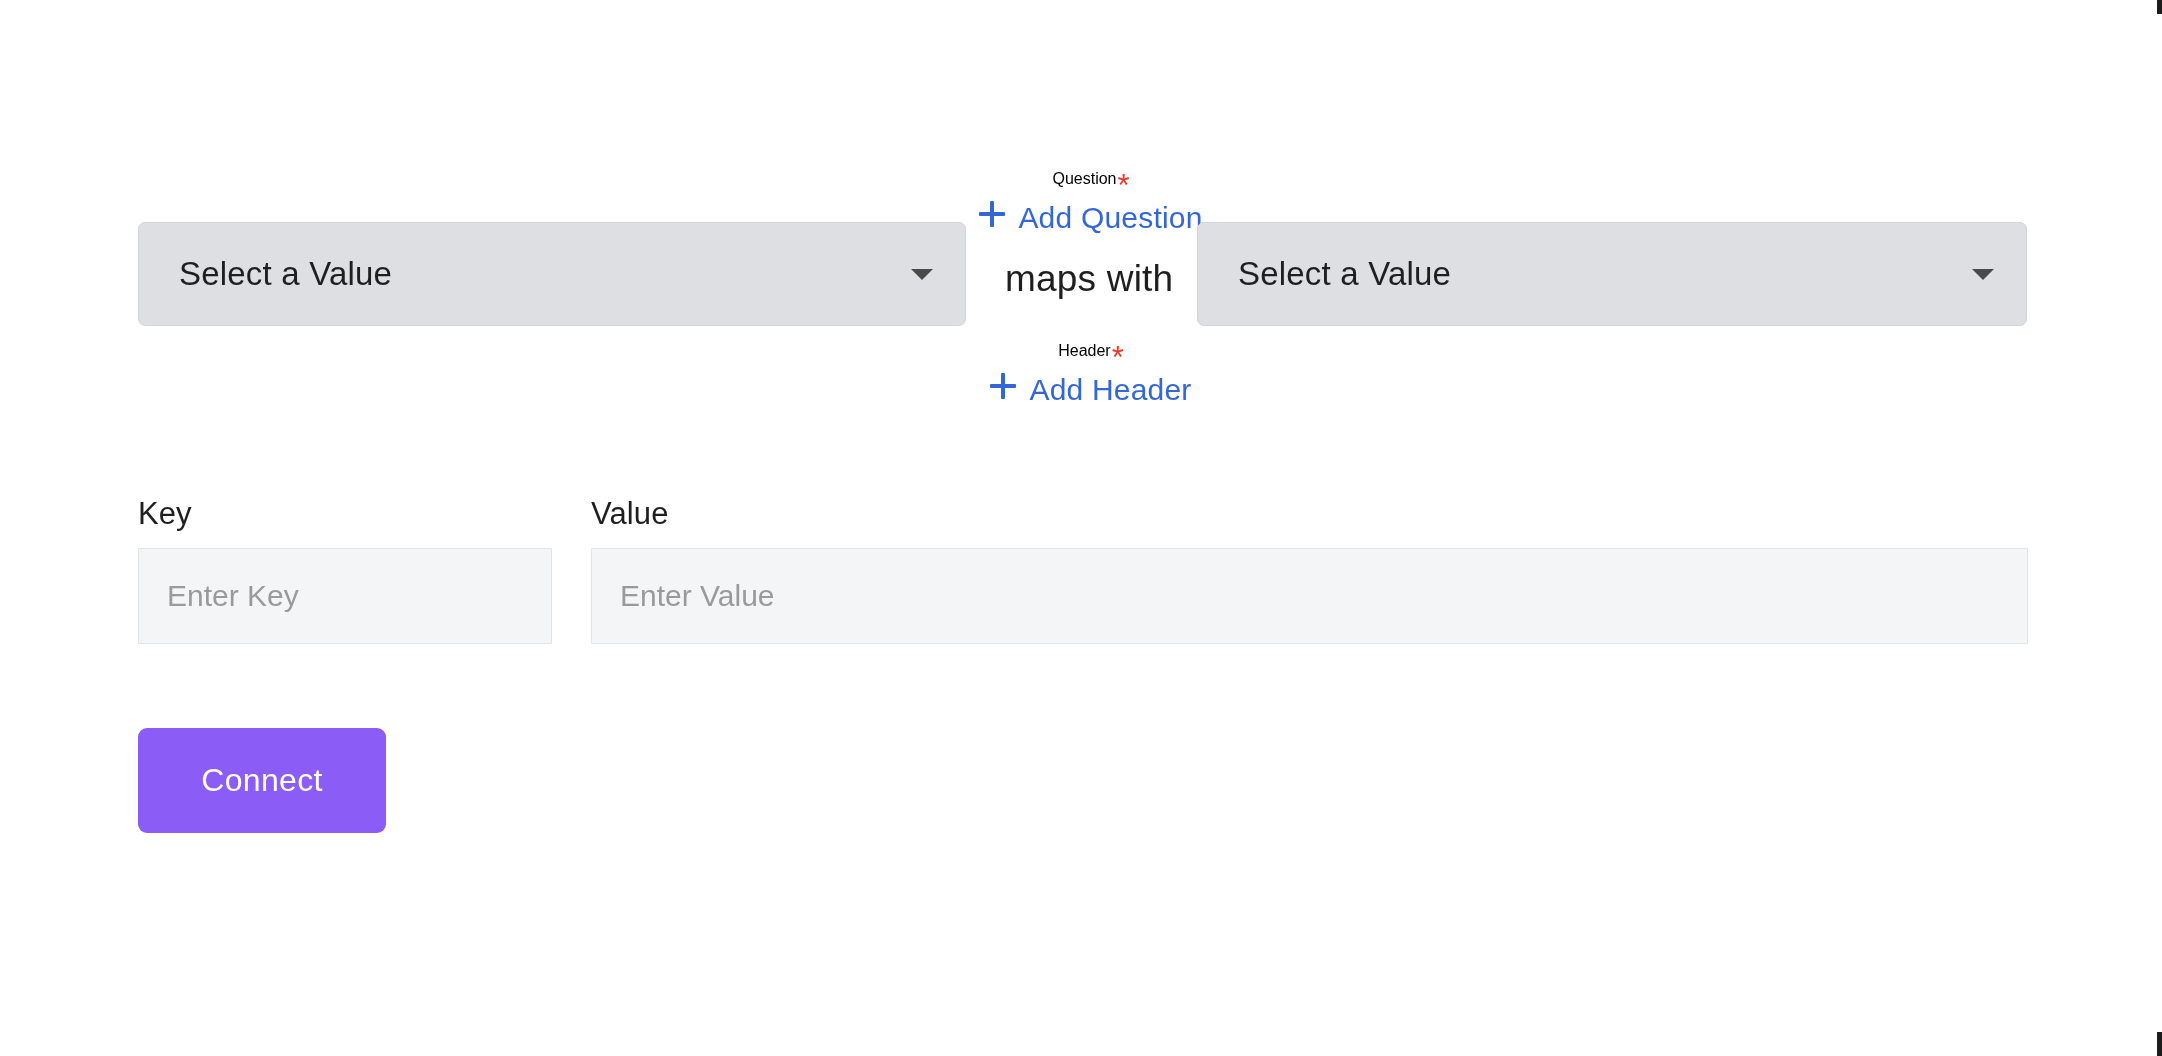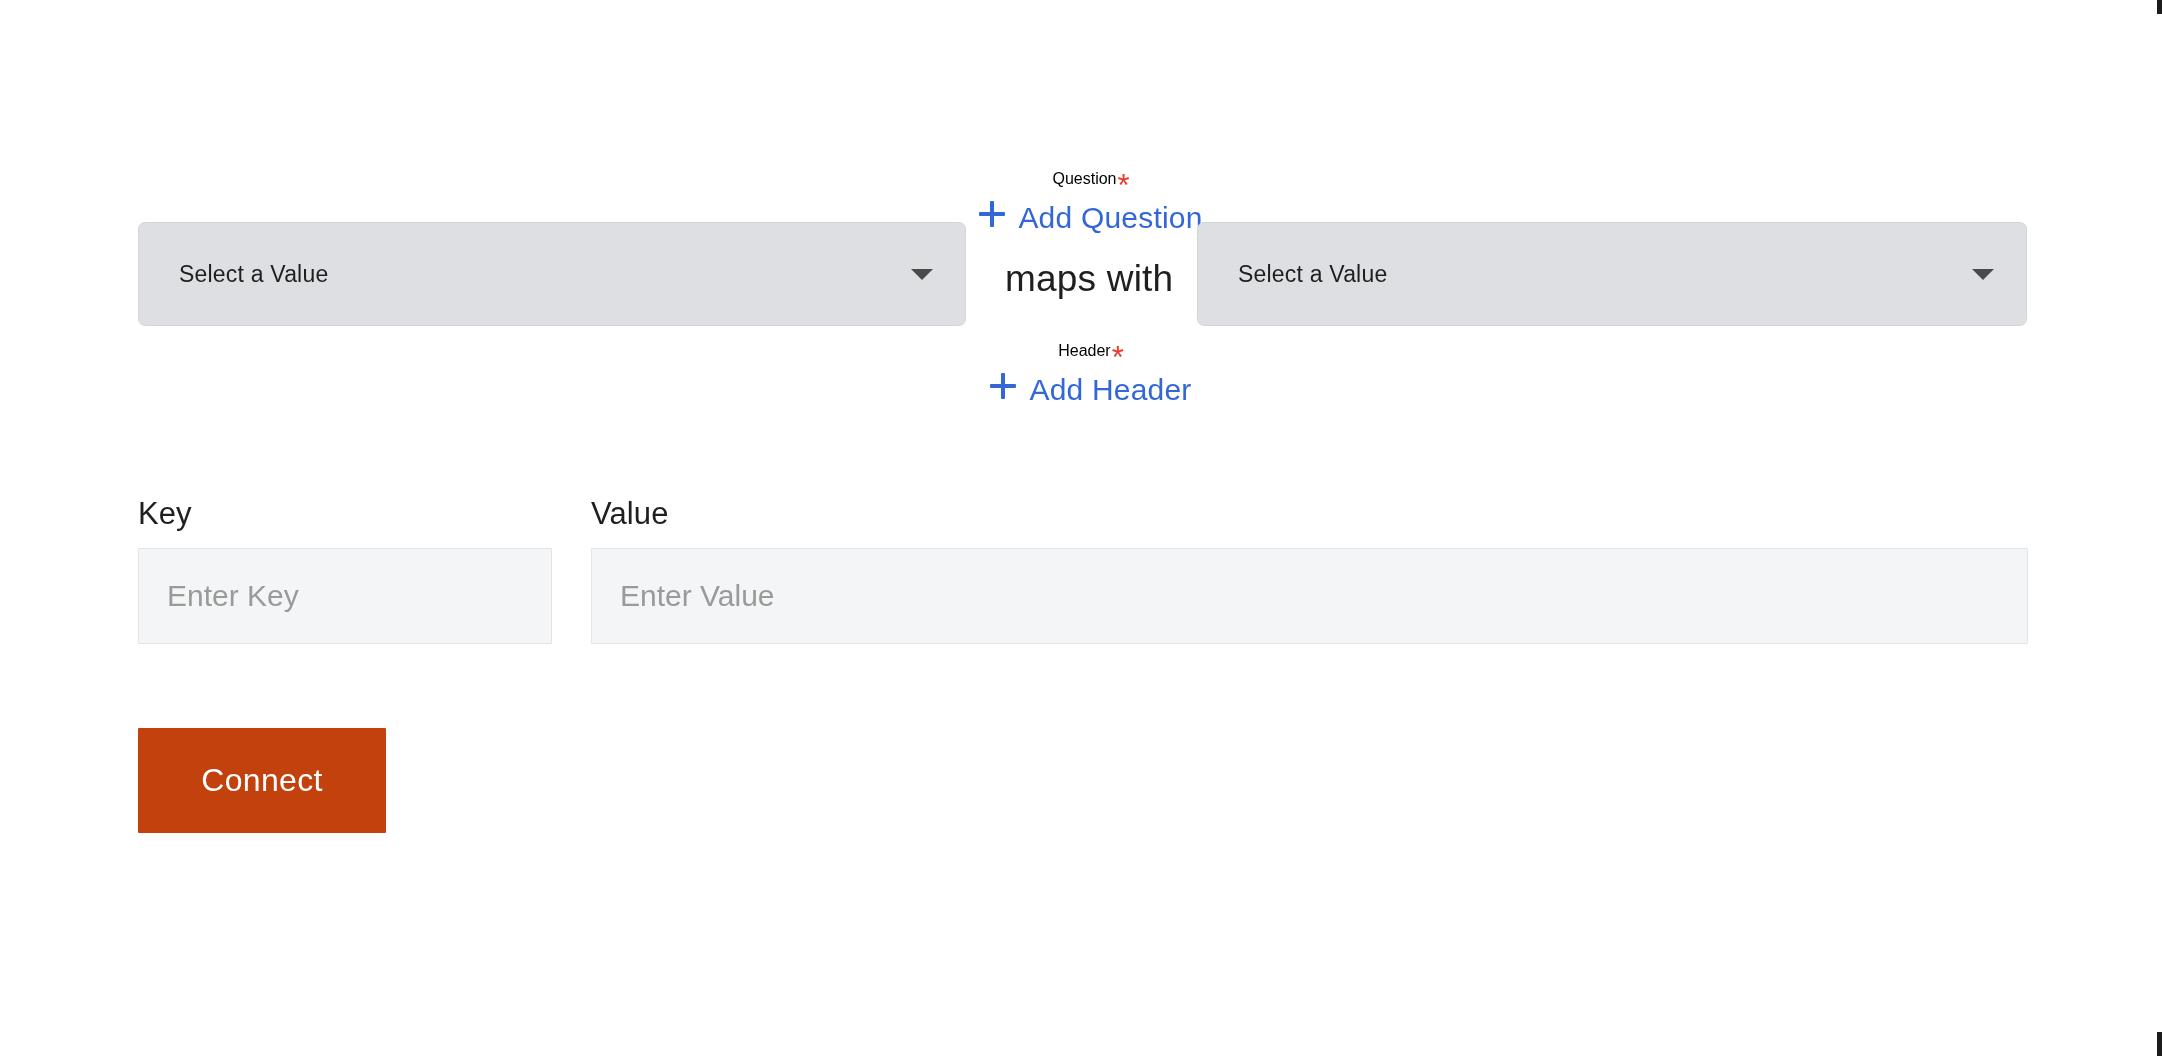--- a/index.html
+++ b/index.html
@@ -92,21 +92,21 @@
     border: 1px solid #d4d5d8;
     border-radius: 7px;
     box-sizing: border-box;
     display: flex;
     align-items: center;
     padding: 0 26px 0 40px;
     cursor: pointer;
     user-select: none;
   }
   .select-text {
-    font-size: 23px;
+    font-size: 33px;
     color: #1f1f1f;
     letter-spacing: 0.2px;
     flex: 1 1 auto;
     white-space: nowrap;
     overflow: hidden;
   }
   .caret-icon {
     width: 0;
     height: 0;
     border-left: 11px solid transparent;
@@ -146,24 +146,24 @@
     outline: none;
   }
   .text-input::placeholder {
     color: #9a9a9a;
     opacity: 1;
   }
 
   
   .primary-btn {
     position: absolute;
-    background: #c2410c;
+    background: #8b5cf6;
     color: #ffffff;
     border: none;
-    border-radius: 1px;
+    border-radius: 9px;
     font-family: "Liberation Sans", sans-serif;
     font-size: 32px;
     letter-spacing: 0.3px;
     cursor: pointer;
     display: flex;
     align-items: center;
     justify-content: center;
   }
 
   

